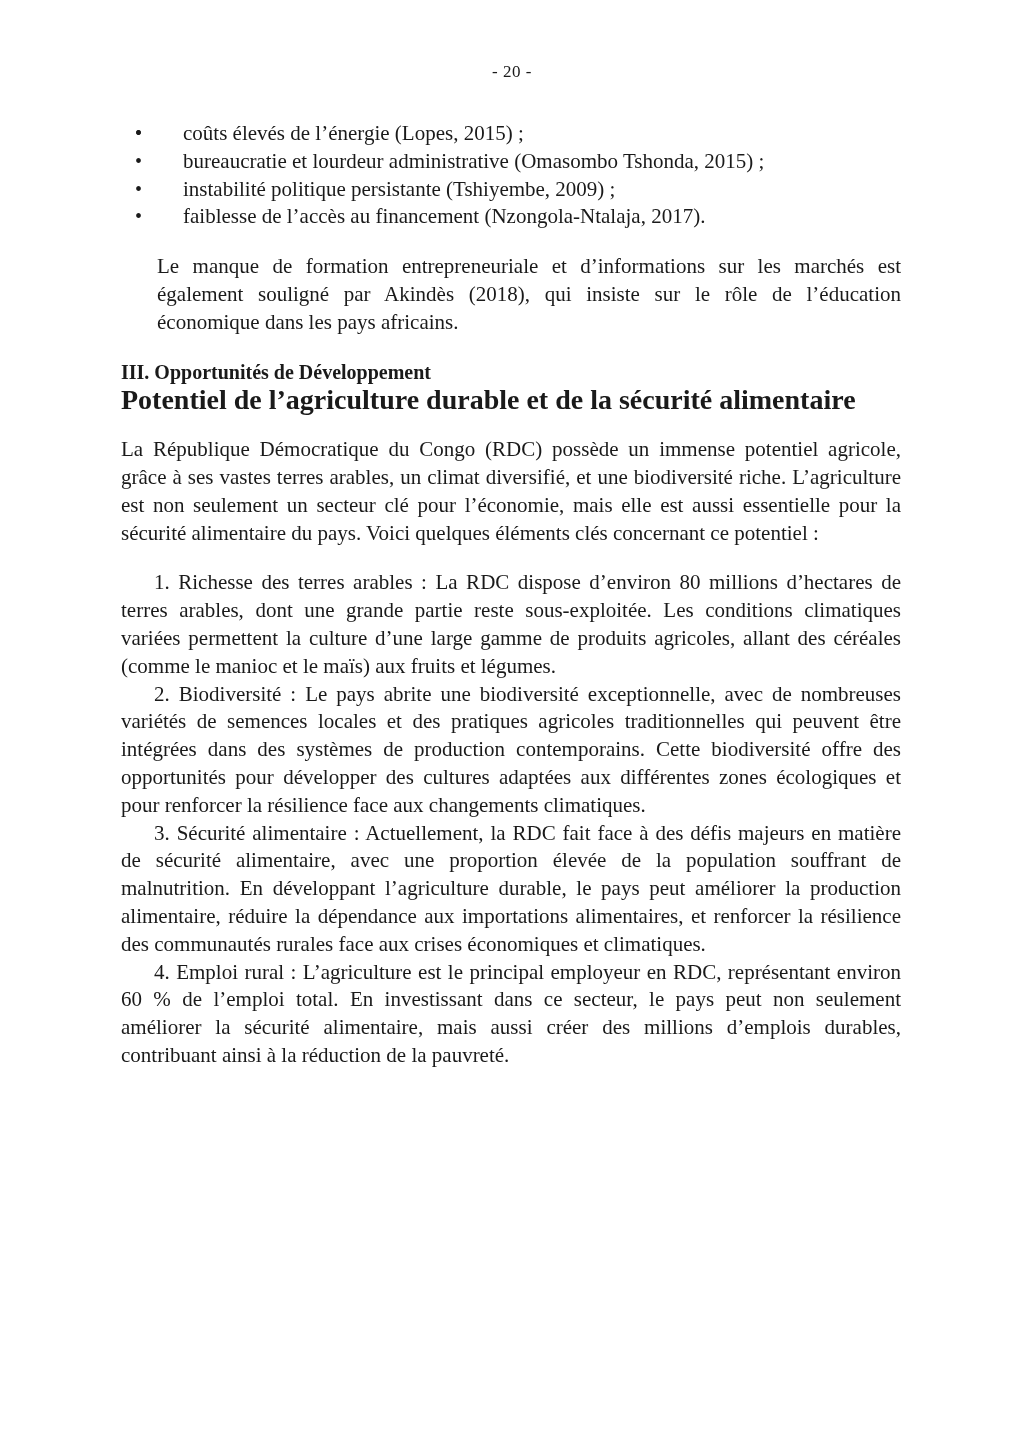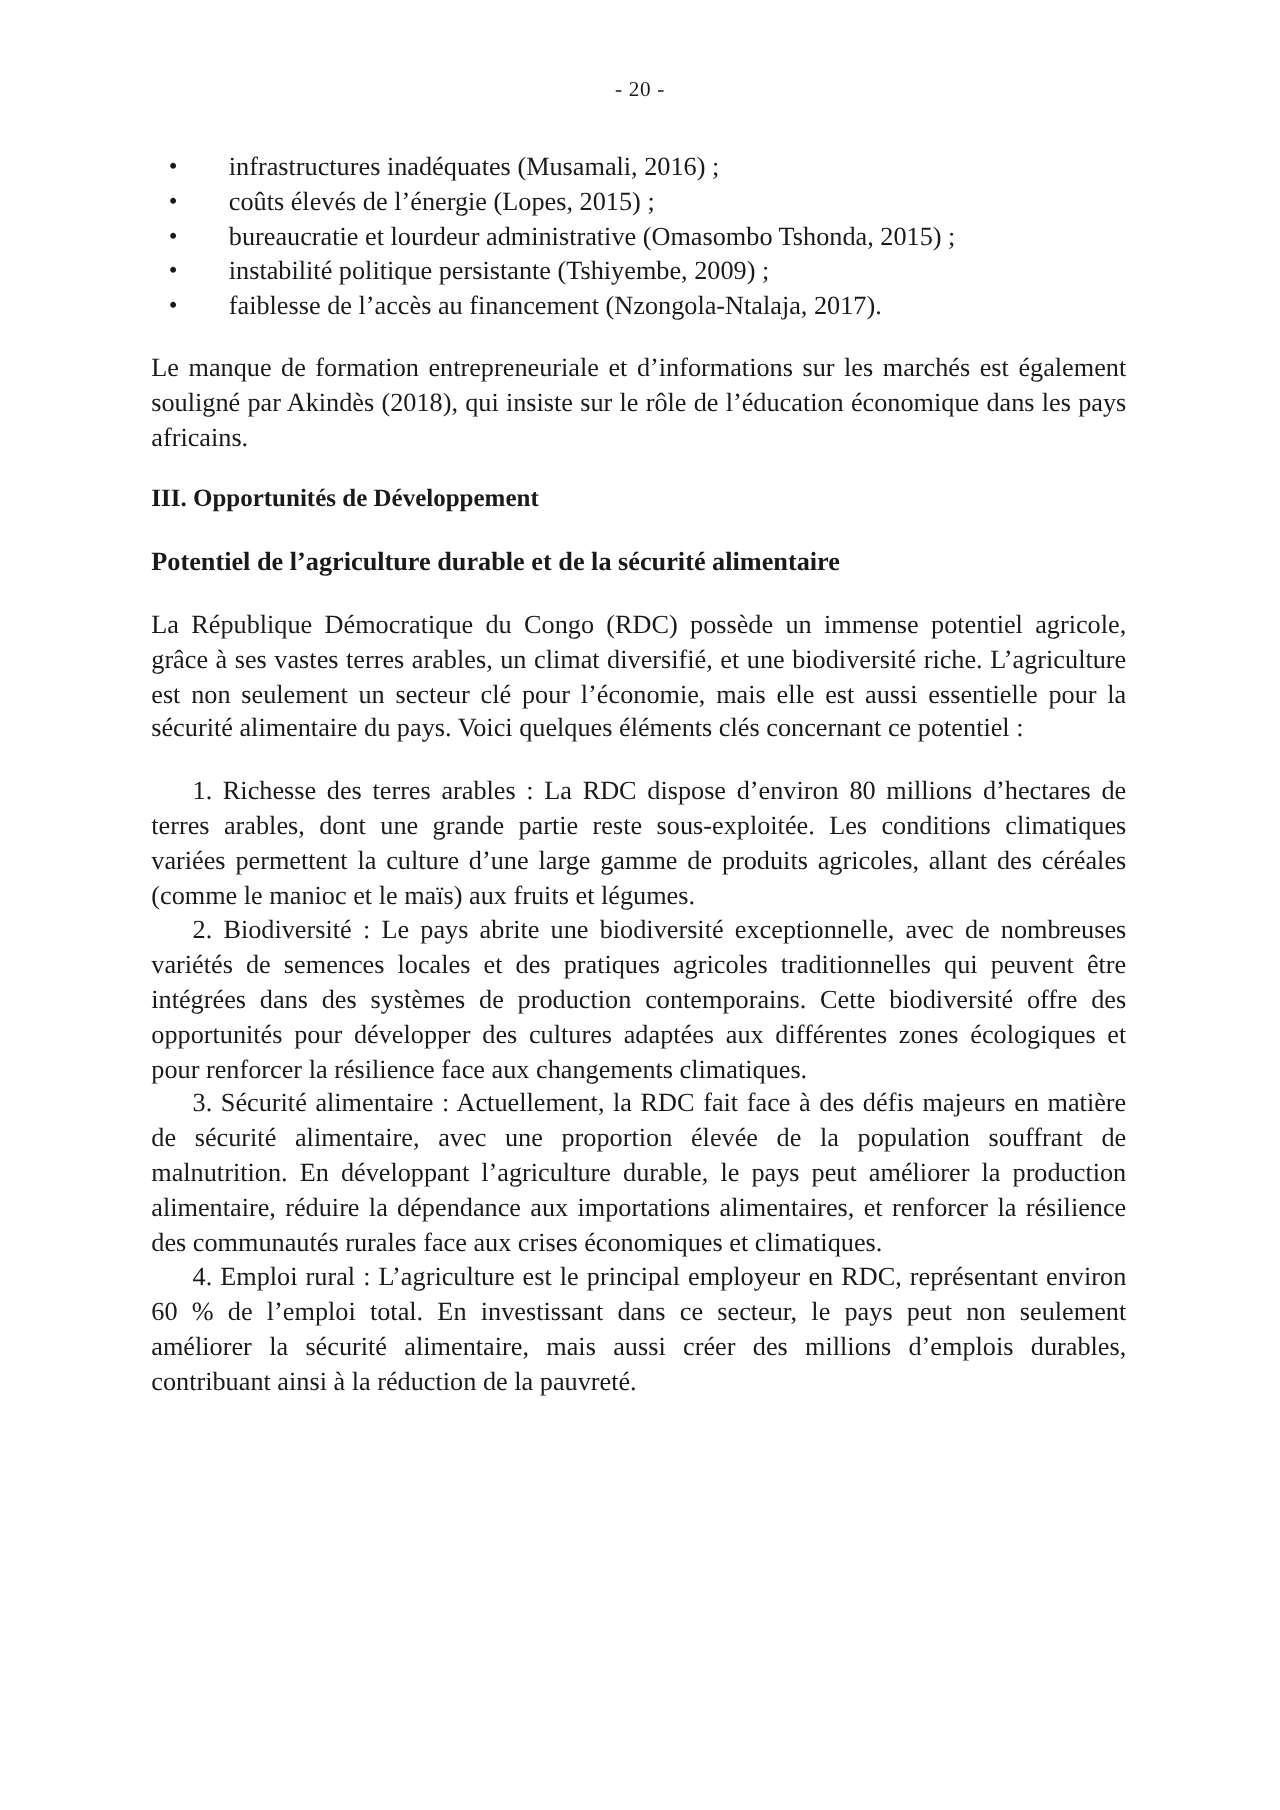--- a/index.html
+++ b/index.html
@@ -15,39 +15,39 @@
     .content {
       position: absolute; left: 121px; top: 120px; width: 780px;
       font-size: 21px; line-height: 27.8px;
     }
     ul.bullets { list-style: none; margin: 0; padding: 0; }
     ul.bullets li { position: relative; padding-left: 62px; }
     ul.bullets li .bullet {
       position: absolute; left: 14px; top: 0; font-size: 20px;
     }
     p { margin: 0; text-align: justify; }
-    .para1 { margin-top: 22px; }
+    .para1 { margin-top: 22px; margin-left: 36px; }
     .h-section { margin-top: 22px; font-weight: bold; font-size: 20px; }
     .h-sub { margin-top: 6px; font-style: italic; font-weight: bold; font-size: 21px; }
-    .h-topic { margin-top: 22px; font-weight: bold; font-size: 21px; }
+    .h-topic { font-weight: bold; font-size: 28px; }
     .intro { margin-top: 22px; }
     ol.points { list-style: none; margin: 22px 0 0 0; padding: 0; }
     ol.points li { text-align: justify; text-indent: 33px; }
     .num { display: inline; }
     b { font-weight: normal; }
   </style>
 </head>
 <body>
 
 <div class="page-number">- 20 -</div>
 
 <div class="content">
 
   <ul class="bullets">
-    <li><span class="bullet">•</span><span>infrastructures inadéquates (Musamali, 2016) ;</span></li>
+    <li><span class="bullet">•</span></li>
     <li><span class="bullet">•</span><span>coûts élevés de l’énergie (Lopes, 2015) ;</span></li>
     <li><span class="bullet">•</span><span>bureaucratie et lourdeur administrative (Omasombo Tshonda, 2015) ;</span></li>
     <li><span class="bullet">•</span><span>instabilité politique persistante (Tshiyembe, 2009) ;</span></li>
     <li><span class="bullet">•</span><span>faiblesse de l’accès au financement (Nzongola-Ntalaja, 2017).</span></li>
   </ul>
 
   <p class="para1">Le manque de formation entrepreneuriale et d’informations sur les marchés est également souligné par Akindès (2018), qui insiste sur le rôle de l’éducation économique dans les pays africains.</p>
 
   <div class="h-section">III. Opportunités de Développement</div>
 

